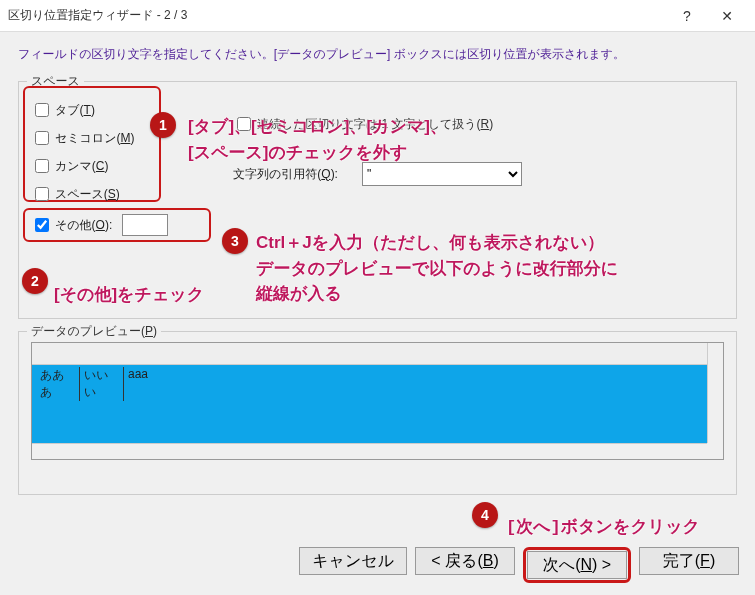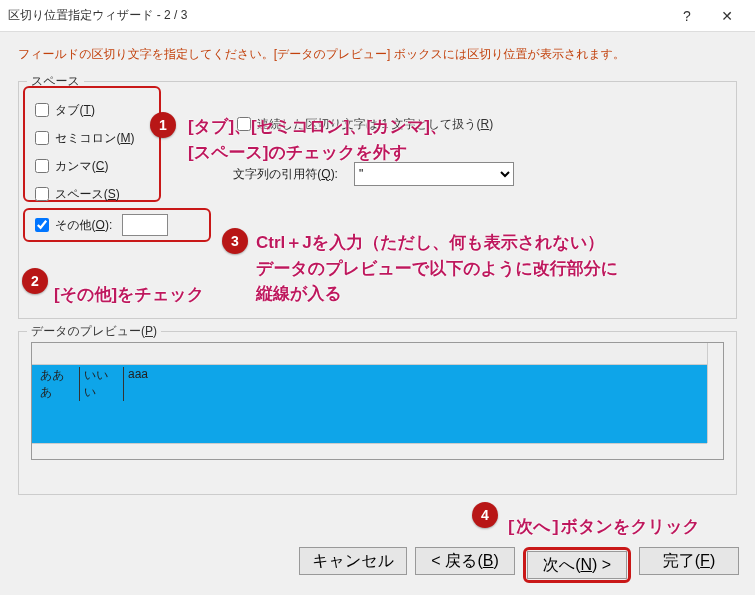--- a/index.html
+++ b/index.html
@@ -1,35 +1,35 @@
 <!DOCTYPE html>
 <html><head>
 <meta charset="utf-8">
 <style>
   * { box-sizing: border-box; font-family: "Yu Gothic UI", "Meiryo", sans-serif; }
   body { margin: 0; background: #f0f0f0; width: 755px; height: 595px; position: relative; overflow: hidden; }
   .titlebar { height: 32px; background: #fff; display: flex; align-items: center; padding: 0 8px; border-bottom: 1px solid #ddd; }
   .titlebar .title { flex: 1; font-size: 12px; color: #333; }
   .titlebar .sysbtn { width: 40px; text-align: center; font-size: 14px; color: #333; }
   .content { padding: 14px 18px 64px 18px; position: relative; }
-  .instruction { font-size: 12px; color: #c2410c; margin-bottom: 18px; }
+  .instruction { font-size: 12px; color: #4c1d95; margin-bottom: 18px; }
   .group { border: 1px solid #ccc; border-radius: 0; padding: 10px 12px 12px 12px; margin-bottom: 12px; position: relative; }
   .group-title { position: absolute; top: -9px; left: 8px; background: #f0f0f0; padding: 0 4px; font-size: 12px; color: #333; }
   .delims-group { height: 238px; }
   .chk { display: flex; align-items: center; font-size: 12px; color: #222; margin: 6px 0; }
   .chk input { width: 14px; height: 14px; margin-right: 6px; }
   .highlight-red { border: 2.5px solid #c91818; border-radius: 6px; }
   .col1-box { position: absolute; top: 4px; left: 4px; width: 138px; height: 116px; padding: 8px 6px; background: transparent; }
   .col1-box .chk { margin: 4px 0 8px 0; }
   .other-box { position: absolute; top: 126px; left: 4px; width: 188px; height: 34px; padding: 4px 6px; display: flex; align-items: center; }
   .other-box .txt { width: 46px; height: 22px; border: 1px solid #888; margin-left: 10px; font-size: 12px; padding: 0 3px; background: #fff; }
   .rightcol { position: absolute; left: 214px; top: 26px; width: 480px; }
   .consecutive { font-size: 12px; color: #333; }
   .quote-row { display: flex; align-items: center; margin-top: 28px; font-size: 12px; color: #222; }
-  .quote-row label { margin-right: 16px; text-align: right; }
+  .quote-row label { margin-right: 24px; text-align: right; }
   .quote-row select { width: 160px; height: 24px; font-size: 12px; border: 1px solid #888; background: #fff; }
   .preview-group { height: 164px; padding-top: 10px; }
   .preview-box { border: 1px solid #999; background: #0ea5e9; height: 118px; width: 100%; position: relative; overflow: hidden; }
   .preview-header { height: 22px; background: #eee; border-bottom: 1px solid #ccc; }
   .preview-row { display: flex; font-size: 12px; color: #222; padding: 2px 4px; }
   .preview-cell { border-right: 1px solid #333; padding: 0 4px; }
   .preview-cell.c1 { width: 44px; }
   .preview-cell.c2 { width: 44px; }
   .preview-cell.c3 { flex: 1; border-right: none; }
   .scroll-v { position: absolute; right: 0; top: 0; width: 16px; height: calc(100% - 16px); background: #f0f0f0; border-left: 1px solid #ccc; }

